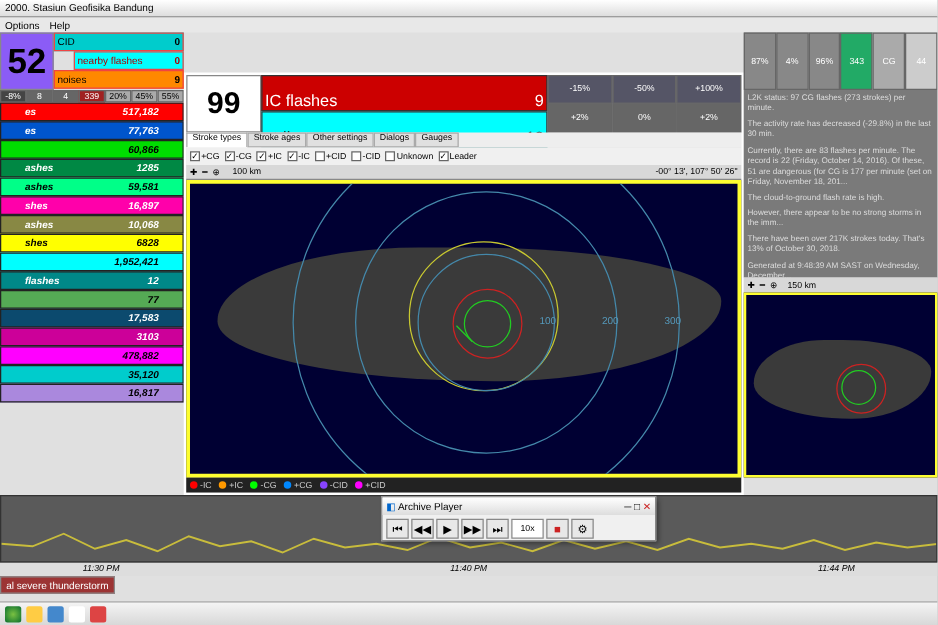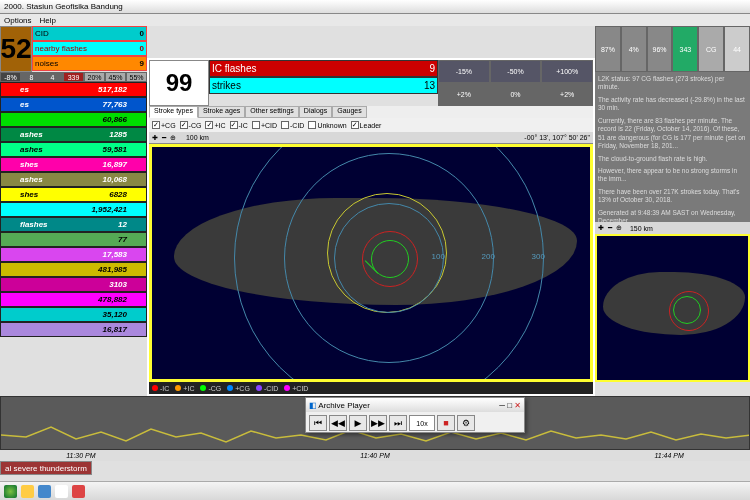--- a/index.html
+++ b/index.html
@@ -3,21 +3,21 @@
 <meta charset="utf-8">
 <style>
 * { box-sizing: border-box; margin: 0; padding: 0; font-family: Arial, sans-serif; }
 body { width: 750px; height: 500px; overflow: hidden; background: #c0c0c0; position: relative; }
 .app { width: 750px; height: 500px; background: #e0e0e0; position: relative; }
 .titlebar { height: 14px; background: linear-gradient(#fff,#ddd); display: flex; align-items: center; font-size: 8px; padding: 0 4px; border-bottom: 1px solid #888; }
 .menubar { height: 12px; background: #e8e8e8; display: flex; font-size: 8px; gap: 8px; padding: 0 4px; align-items: center; }
 .datetime { height: 22px; background: #fdfd70; display: flex; align-items: center; justify-content: center; font-weight: bold; font-size: 15px; color: #0010aa; border: 1px solid #aa8; }
 .main { display: flex; height: 370px; }
 .left { width: 147px; }
-.big-num { width: 32px; display: flex; align-items: center; justify-content: center; font-size: 28px; font-weight: bold; background: #a16207; border: 1px solid #888; }
+.big-num { width: 43px; display: flex; align-items: center; justify-content: center; font-size: 28px; font-weight: bold; background: #8b5cf6; border: 1px solid #888; }
 .crow { height: 15px; display: flex; align-items: center; font-size: 8px; padding: 0 2px; border: 1px solid #ef4444; position: relative; }
 .crow span.val { position: absolute; right: 2px; font-weight: bold; }
 .pct-row { height: 10px; display: flex; font-size: 7px; }
 .pct-cell { flex: 1; text-align: center; border: 1px solid #666; display: flex; align-items: center; justify-content: center; }
 .stat-list { }
 .stat-row { height: 15px; display: flex; align-items: center; justify-content: space-between; font-size: 8px; font-style: italic; font-weight: bold; padding: 0 19px; border: 1px solid #222; color: #111; }
 .center { width: 448px; border: 2px solid #fff; display: flex; flex-direction: column; margin-top: 32px; }
 .tabs { height: 12px; background: #eee; display: flex; font-size: 7px; gap: 0; }
 .tab { padding: 0 4px; border: 1px solid #aaa; background: #e0e0e0; }
 .tab.active { background: #fff; border-bottom-color: #fff; }
@@ -39,21 +39,21 @@
 .taskbar { position: absolute; bottom: 0; left: 0; width: 750px; height: 19px; background: linear-gradient(#f4f4f4,#d8d8d8); display: flex; align-items: center; gap: 4px; padding: 0 4px; border-top: 1px solid #aaa; z-index: 200; }
 .tb-icon { width: 13px; height: 13px; border-radius: 2px; }
 .archive-player { position: absolute; left: 305px; top: 397px; width: 220px; height: 36px; background: #f0f0f0; border: 1px solid #888; z-index: 100; box-shadow: 2px 2px 4px rgba(0,0,0,.4); }
 .ap-title { height: 14px; background: linear-gradient(#fff,#ddd); font-size: 8px; padding: 0 3px; display: flex; align-items: center; justify-content: space-between; }
 .ap-body { height: 22px; display: flex; align-items: center; gap: 2px; padding: 0 3px; }
 .ap-btn { width: 18px; height: 16px; border: 1px solid #888; background: #e8e8e8; font-size: 9px; display: flex; align-items: center; justify-content: center; }
 .ap-speed { width: 26px; height: 16px; border: 1px solid #888; background: #fff; font-size: 7px; text-align: center; }
 .island { position: absolute; background: #3a3a3a; }
 .ring { position: absolute; border-radius: 50%; }
 .big99 { width:60px; background:#fff; display:flex; align-items:center; justify-content:center; font-size:24px; font-weight:bold; border:1px solid #888;}
-.rc-row { height:17px; display:flex; align-items:center; justify-content:space-between; font-size:10px; padding:0 2px; border:1px solid #333;}
+.rc-row { height:29px; display:flex; align-items:flex-end; justify-content:space-between; font-size:13px; padding:0 2px; border:1px solid #333;}
 .pct-strip{height:10px;display:flex;font-size:7px;}
 .map-range{position:absolute;border:1px solid #4488aa;border-radius:50%;}
 .map-label{position:absolute;color:#5599bb;font-size:8px;}
 </style>
 </head>
 <body>
 
 <div class="app">
   <div class="titlebar">
       <span>2000. Stasiun Geofisika Bandung</span>
@@ -65,21 +65,21 @@
 
   <div class="main">
     <div class="left">
       <div style="display:flex">
         <div class="big-num" style="height:46px">52</div>
         <div style="flex:1" id="left-counters">
             <div class="crow" style="background: rgb(0, 204, 204); color: rgb(0, 0, 0);">
               <span>CID</span>
               <span class="val">0</span>
             </div>
-            <div class="crow" style="background: rgb(0, 255, 255); color: rgb(170, 0, 0);">
+            <div class="crow" style="background: rgb(0, 255, 255); color: rgb(170, 0, 0); margin-left: 16px;">
               <span>nearby flashes</span>
               <span class="val">0</span>
             </div>
             <div class="crow" style="background: rgb(255, 136, 0); color: rgb(0, 0, 0);">
               <span>noises</span>
               <span class="val">9</span>
             </div>
           </div>
       </div>
       <div class="pct-row" id="pct-left">
@@ -129,27 +129,23 @@
             <span>1,952,421</span>
           </div>
           <div class="stat-row" style="background: rgb(0, 136, 136); color: rgb(255, 255, 255);">
             <span>flashes</span>
             <span>12</span>
           </div>
           <div class="stat-row" style="background: rgb(85, 170, 85); color: rgb(0, 0, 0);">
             <span></span>
             <span>77</span>
           </div>
-          <div class="stat-row" style="background: #d946ef; color: rgb(255, 255, 255);">
+          <div class="stat-row" style="background: #0c4a6e; color: rgb(255, 255, 255);">
             <span></span>
             <span>17,583</span>
-          </div>
-          <div class="stat-row" style="background: rgb(204, 187, 0); color: rgb(0, 0, 0);">
-            <span></span>
-            <span>481,985</span>
           </div>
           <div class="stat-row" style="background: rgb(204, 0, 153); color: rgb(255, 255, 255);">
             <span></span>
             <span>3103</span>
           </div>
           <div class="stat-row" style="background: rgb(255, 0, 255); color: rgb(0, 0, 0);">
             <span></span>
             <span>478,882</span>
           </div>
           <div class="stat-row" style="background: rgb(0, 204, 204); color: rgb(0, 0, 0);">

